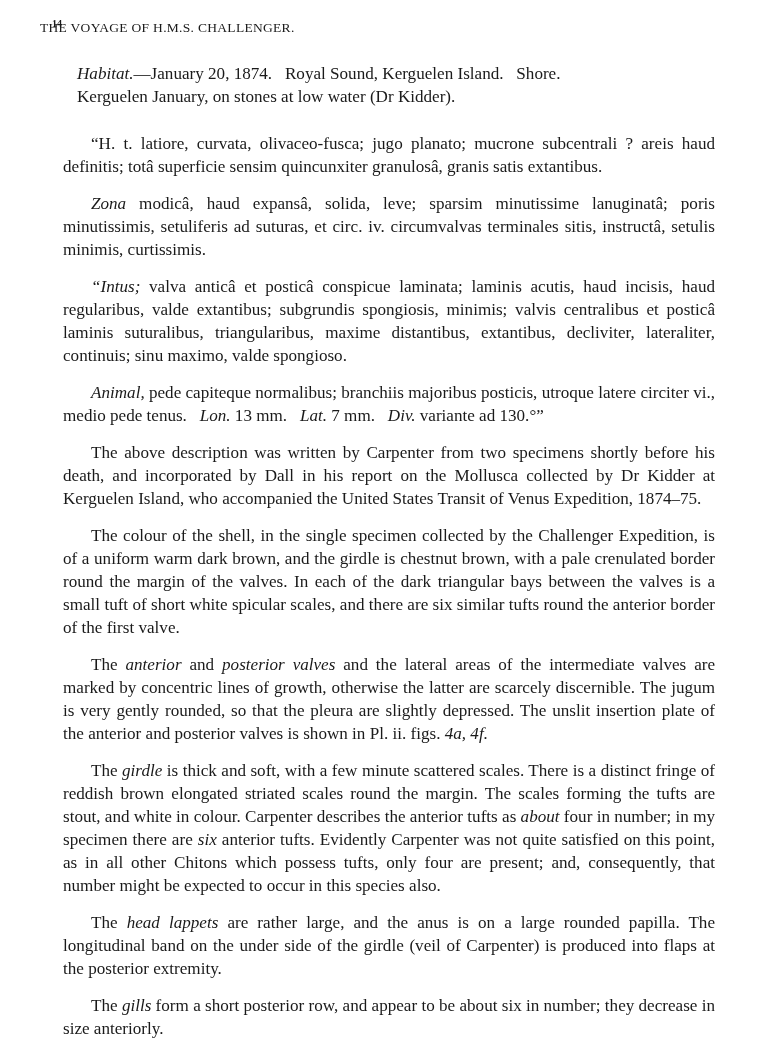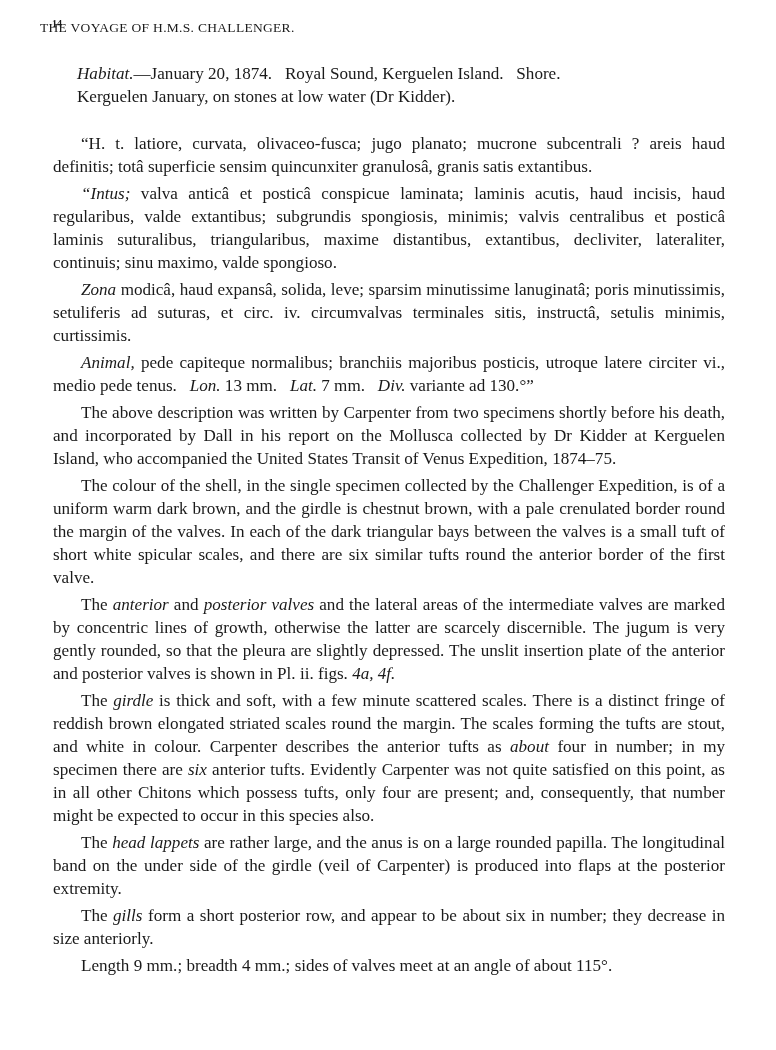--- a/index.html
+++ b/index.html
@@ -20,21 +20,21 @@
     position: absolute; left: 0; right: 16px; top: 2px; text-align: left;
     font-family: "Liberation Serif", serif; font-size: 13.5px; letter-spacing: 0.3px;
   }
   .body-text {
     position: absolute; left: 49px; top: 62px; width: 680px;
     font-family: "Liberation Serif", serif; font-size: 17.1px; line-height: 23px;
     text-align: justify; hyphens: manual;
   }
   .habitat { padding-left: 28px; margin-bottom: 24px; text-align: left; }
   .habitat .line { display: block; white-space: nowrap; }
-  p { margin: 4px; text-indent: 28px; }
+  p { margin: 14px; text-indent: 28px; }
   i, .it { font-style: italic; }
 </style>
 </head>
 <body>
 
 <div class="page">
 
   <div class="running-head">
     <span class="page-number">14</span>
     <div class="running-title">THE VOYAGE OF H.M.S. CHALLENGER.</div>
@@ -42,23 +42,23 @@
 
   <div class="body-text">
 
     <div class="habitat">
       <span class="line"><i>Habitat.</i><span style="white-space:pre">—January 20, 1874.   Royal Sound, Kerguelen Island.   Shore.</span></span>
       <span class="line">Kerguelen January, on stones at low water (Dr Kidder).</span>
     </div>
 
     <p>“H. t. latiore, curvata, olivaceo-fusca; jugo planato; mucrone subcentrali ? areis haud definitis; totâ superficie sensim quincunxiter granulosâ, granis satis extantibus.</p>
 
+    <p><i>Zona</i><span> modicâ, haud expansâ, solida, leve; sparsim minutissime lanuginatâ; poris minutissimis, setuliferis ad suturas, et circ. iv. circumvalvas terminales sitis, instructâ, setulis minimis, curtissimis.</span></p>
+
     <p><i>“Intus;</i><span> valva anticâ et posticâ conspicue laminata; laminis acutis, haud incisis, haud regularibus, valde extantibus; subgrundis spongiosis, minimis; valvis centralibus et posticâ laminis suturalibus, triangularibus, maxime distantibus, extantibus, decliviter, lateraliter, continuis; sinu maximo, valde spongioso.</span></p>
-
-    <p><i>Zona</i><span> modicâ, haud expansâ, solida, leve; sparsim minutissime lanuginatâ; poris minutissimis, setuliferis ad suturas, et circ. iv. circumvalvas terminales sitis, instructâ, setulis minimis, curtissimis.</span></p>
 
     <p><i>Animal,</i><span style="white-space:pre-wrap"> pede capiteque normalibus; branchiis majoribus posticis, utroque latere circiter vi., medio pede tenus.   </span><i>Lon.</i><span style="white-space:pre-wrap"> 13 mm.   </span><i>Lat.</i><span style="white-space:pre-wrap"> 7 mm.   </span><i>Div.</i><span> variante ad 130.°”</span></p>
 
     <p>The above description was written by Carpenter from two specimens shortly before his death, and incorporated by Dall in his report on the Mollusca collected by Dr Kidder at Kerguelen Island, who accompanied the United States Transit of Venus Expedition, 1874–75.</p>
 
     <p>The colour of the shell, in the single specimen collected by the Challenger Expedi­tion, is of a uniform warm dark brown, and the girdle is chestnut brown, with a pale crenulated border round the margin of the valves.  In each of the dark triangular bays between the valves is a small tuft of short white spicular scales, and there are six similar tufts round the anterior border of the first valve.</p>
 
     <p><span>The </span><i>anterior</i><span> and </span><i>posterior valves</i><span> and the lateral areas of the intermediate valves are marked by concentric lines of growth, otherwise the latter are scarcely discernible.  The jugum is very gently rounded, so that the pleura are slightly depressed.  The unslit insertion plate of the anterior and posterior valves is shown in Pl. ii. figs. </span><i>4a, 4f.</i></p>
 
     <p><span>The </span><i>girdle</i><span> is thick and soft, with a few minute scattered scales.  There is a distinct fringe of reddish brown elongated striated scales round the margin.  The scales forming the tufts are stout, and white in colour.  Carpenter describes the anterior tufts as </span><i>about</i><span> four in number; in my specimen there are </span><i>six</i><span> anterior tufts.  Evidently Carpenter was not quite satisfied on this point, as in all other Chitons which possess tufts, only four are present; and, consequently, that number might be expected to occur in this species also.</span></p>

